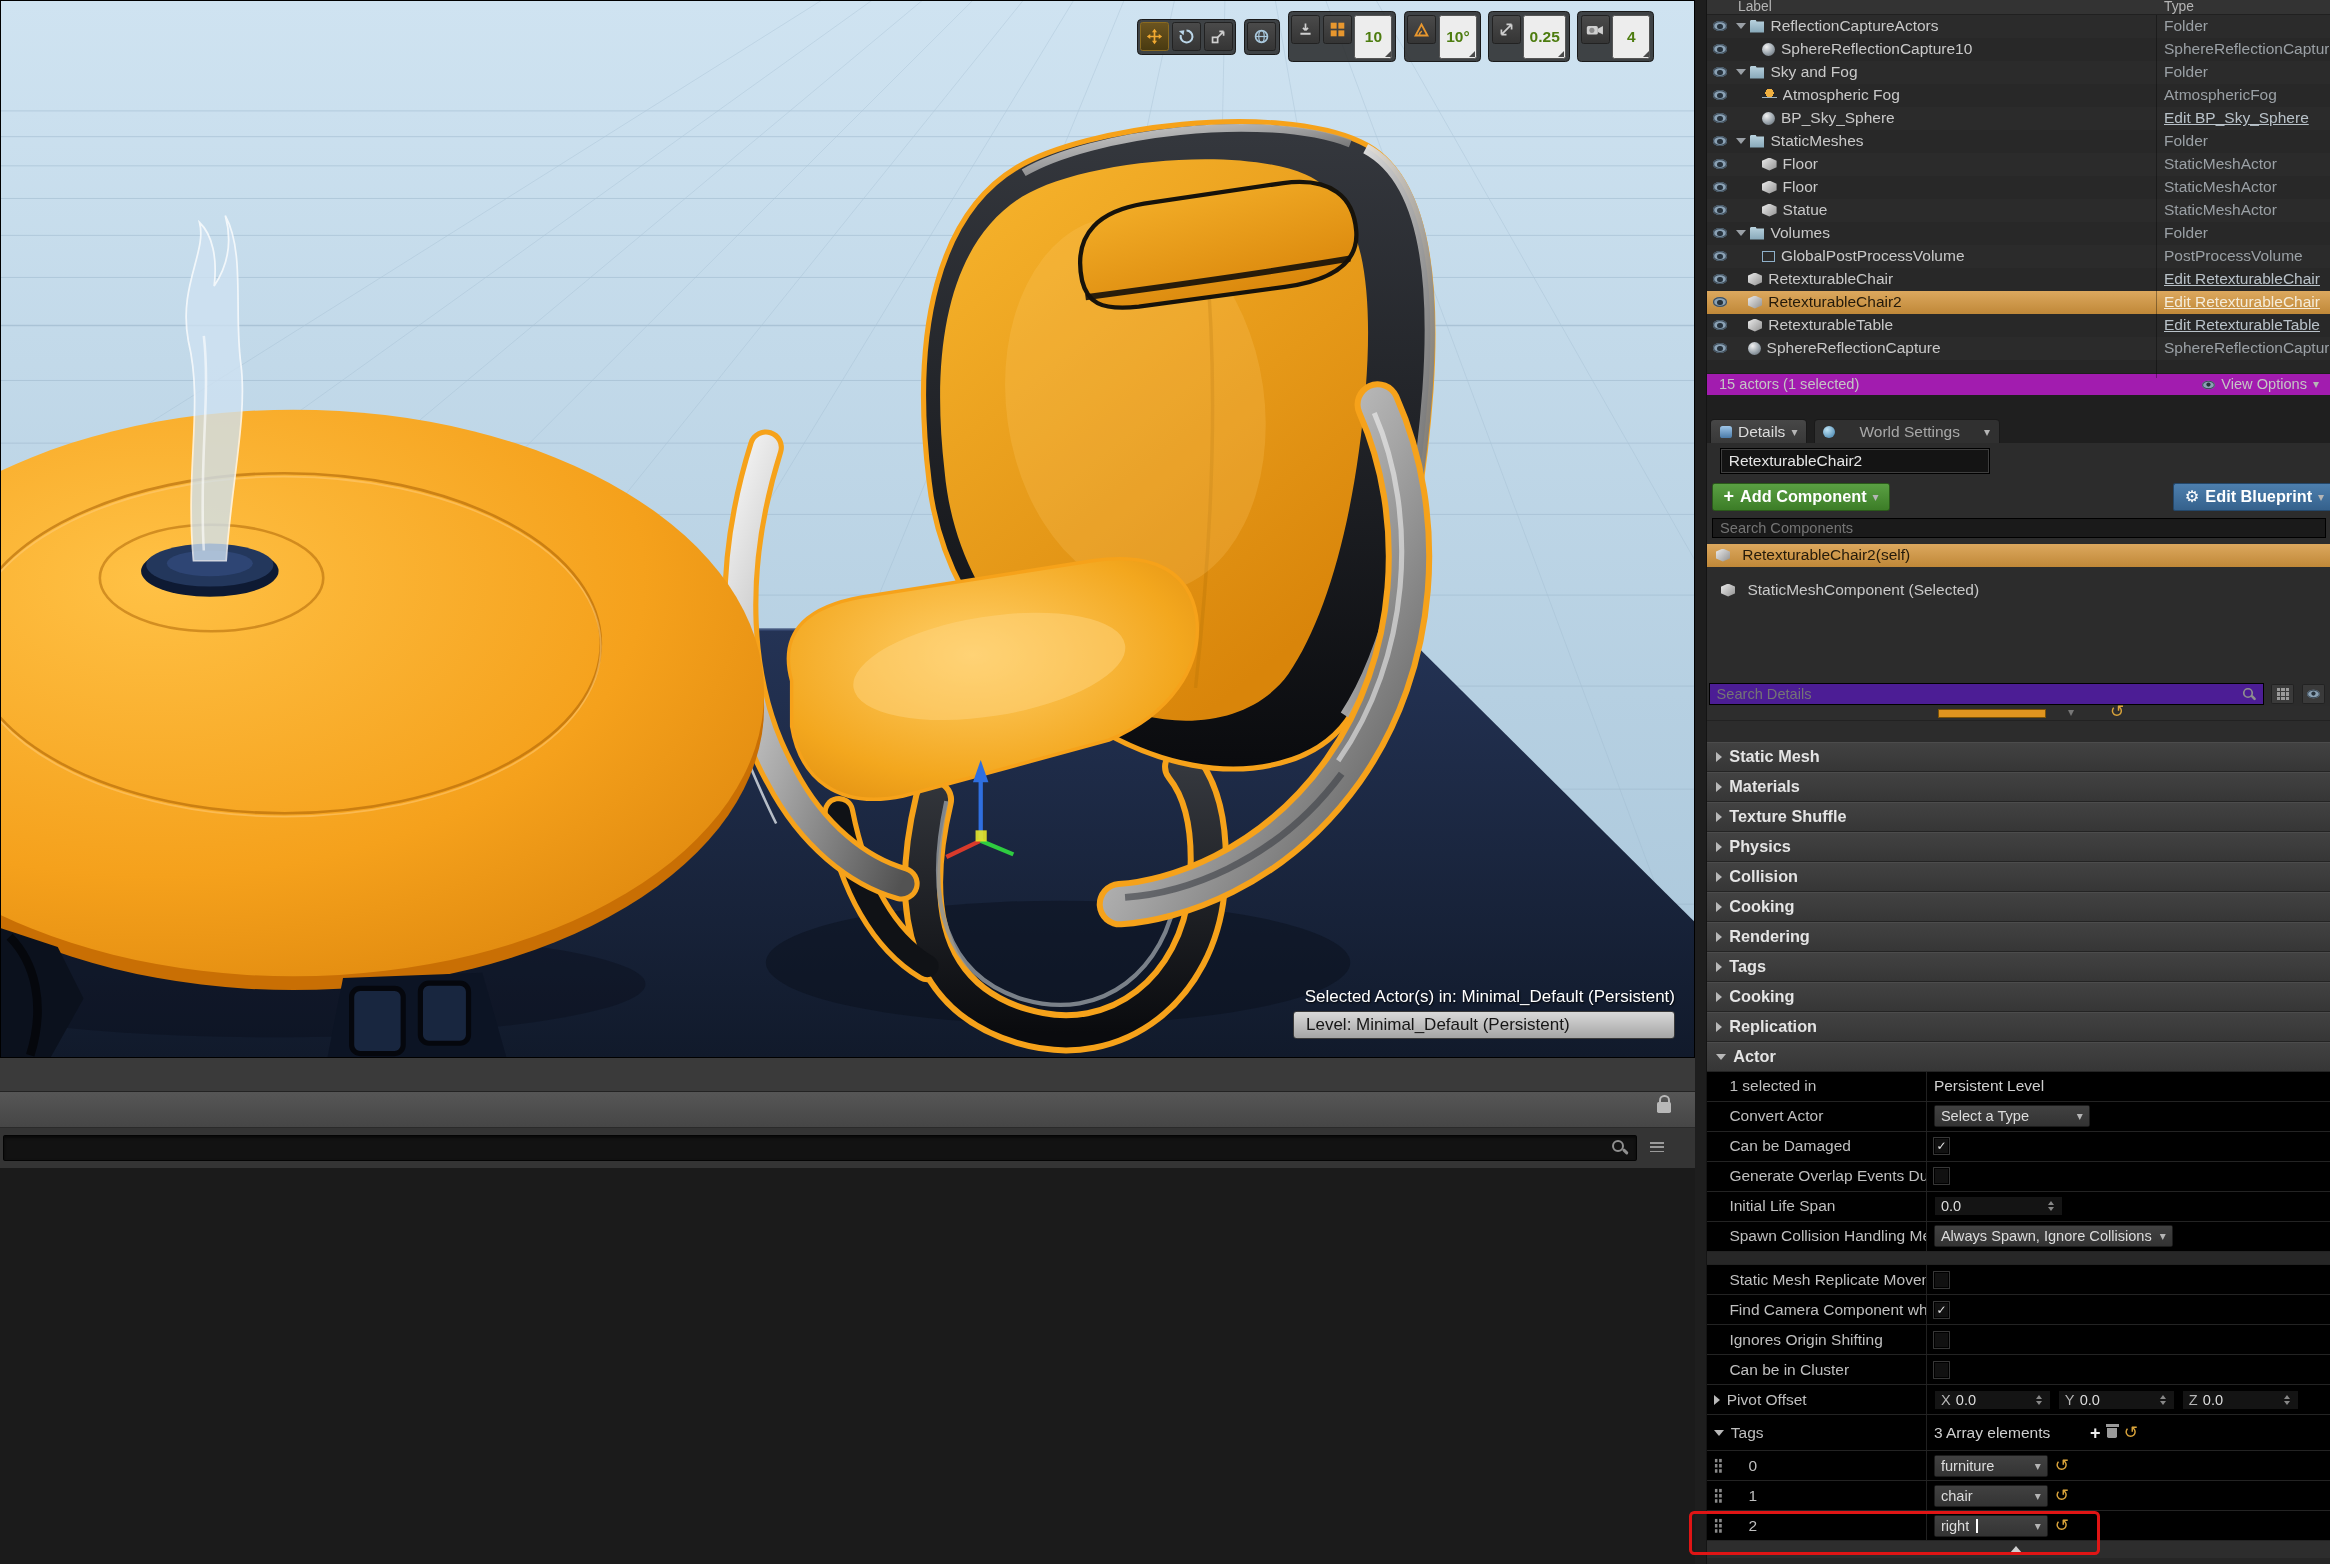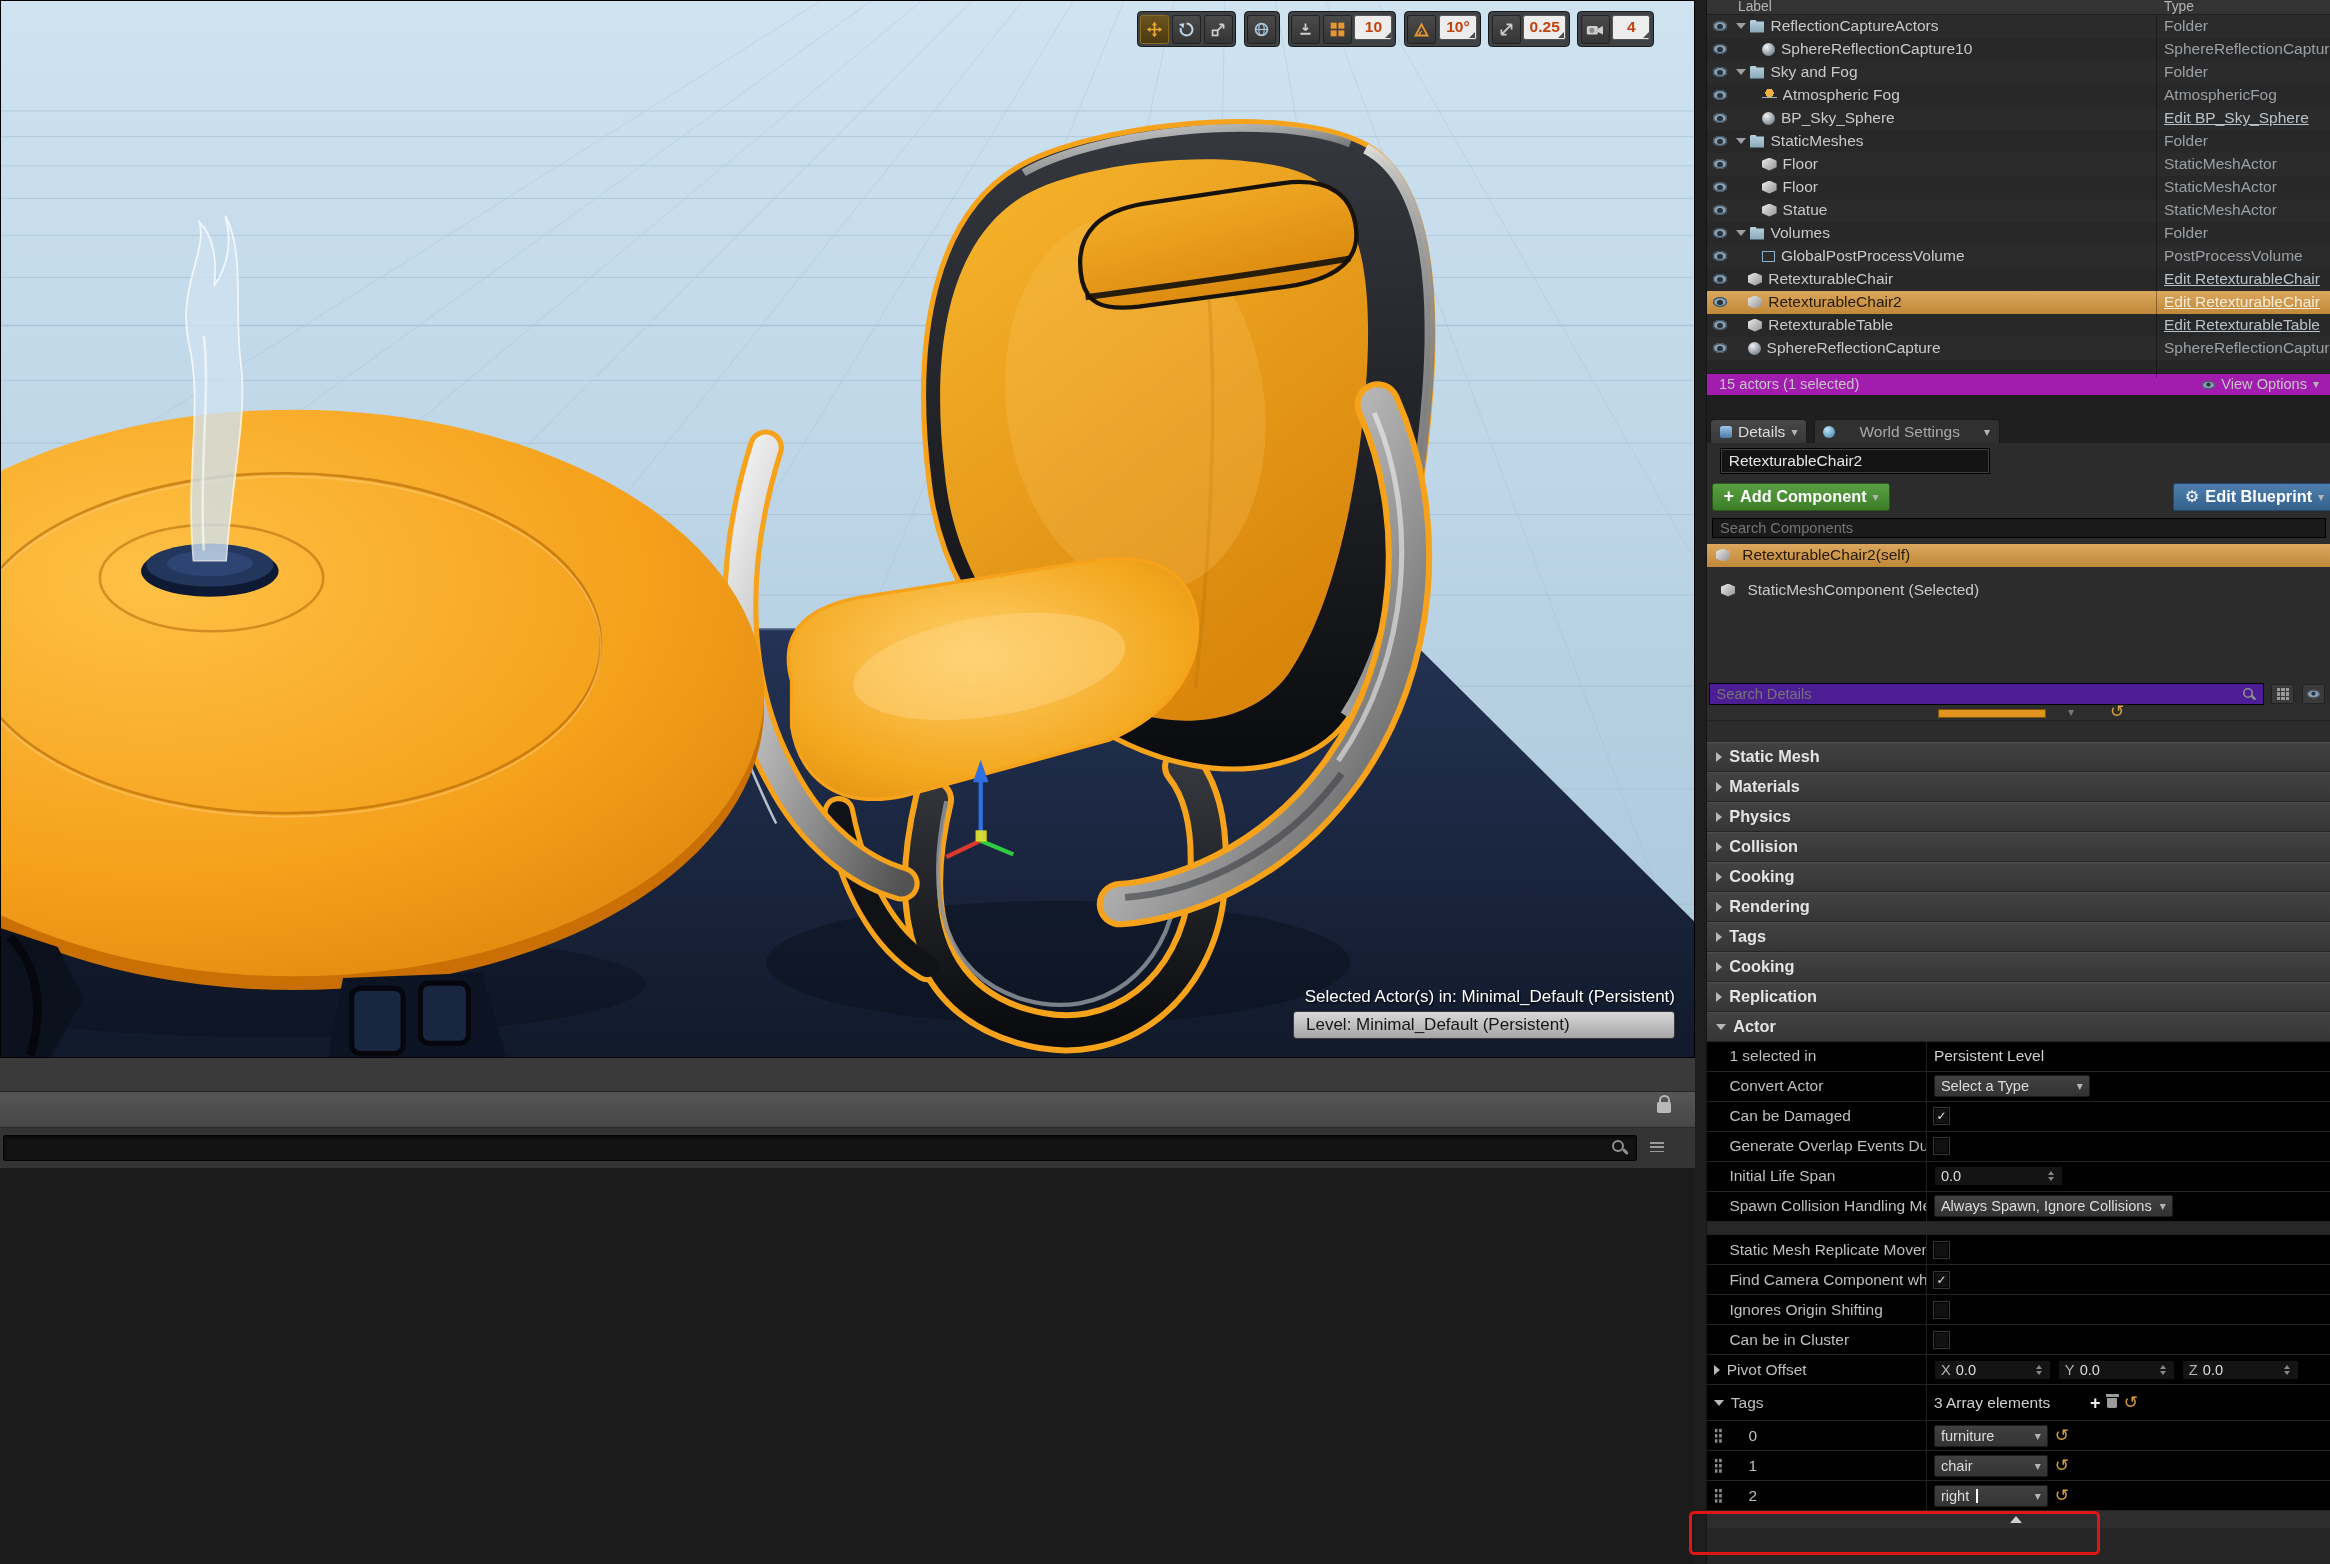--- a/index.html
+++ b/index.html
@@ -6,21 +6,21 @@
   *{box-sizing:border-box;font-family:"Liberation Sans","DejaVu Sans",sans-serif;}
   .app{position:relative;width:2330px;height:1565px;overflow:hidden;background:#1e1e1e;}
 
   
   .viewport{position:absolute;left:0;top:0;width:1695px;height:1058px;border:0.9px solid #000;overflow:hidden;}
   .viewport svg.scene{position:absolute;left:0;top:0;width:100%;height:100%;}
   .vp-toolbar{position:absolute;top:10.3px;right:40px;display:flex;gap:7.7px;align-items:center;}
   .tb-group{display:flex;gap:2.6px;background:rgba(30,30,30,.82);border:0.9px solid #1a1a1a;border-radius:4.3px;padding:2.6px;}
   .tb-btn{width:29px;height:29px;border:0.9px solid #222;border-radius:2.6px;background:linear-gradient(#4a4a4a,#353535);display:flex;align-items:center;justify-content:center;padding:0;}
   .tb-btn.act{background:linear-gradient(#6b541f,#493a11);border-color:#8a6a1f;}
-  .tb-val{height:25px;min-width:38px;padding:0 5.2px;border:0.9px solid #555;border-radius:2.6px;background:#ededed;color:#c2410c;font-size:15.5px;font-weight:bold;position:relative;display:flex;align-items:center;justify-content:center;}
+  .tb-val{height:44px;min-width:38px;padding:0 5.2px;border:0.9px solid #555;border-radius:2.6px;background:#ededed;color:#4d7c0f;font-size:15.5px;font-weight:bold;position:relative;display:flex;align-items:center;justify-content:center;}
   .tb-val::after{content:"";position:absolute;right:0.9px;bottom:0.9px;border-left:6px solid transparent;border-bottom:6px solid #4a4a4a;}
   .vp-status{position:absolute;right:19px;top:986px;color:#fff;font-size:17px;text-shadow:0.9px 0.9px 1.7px rgba(0,0,0,.9);white-space:nowrap;}
   .vp-level{position:absolute;right:19px;top:1010px;width:382px;height:28px;background:linear-gradient(#d9d9d9,#a5a5a5);border:0.9px solid #3a3a3a;border-radius:3.4px;color:#161616;font-size:17px;display:flex;align-items:center;padding:0 12px;white-space:nowrap;}
 
   
   .cbrowser{position:absolute;left:0;top:1058px;width:1695px;height:507px;background:#191919;}
   .cb-bar-a{height:34px;background:#3a3a3a;border-bottom:0.9px solid #232323;}
   .cb-bar-b{height:36px;background:linear-gradient(#565656,#464646);border-bottom:0.9px solid #2a2a2a;position:relative;}
   .cb-lock{position:absolute;right:24px;top:10.3px;width:13.8px;height:10.3px;background:#b8b8b8;border-radius:1.7px;}
   .cb-lock::before{content:"";position:absolute;left:1.7px;top:-6.9px;width:6.9px;height:6.9px;border:2.2px solid #b8b8b8;border-bottom:none;border-radius:5.2px 5.2px 0 0;}
@@ -582,20 +582,24 @@
       <div class="cat">
           <span class="arr-r"></span>
           <span>Static Mesh</span>
         </div>
       <div class="cat">
           <span class="arr-r"></span>
           <span>Materials</span>
         </div>
       <div class="cat">
           <span class="arr-r"></span>
+          <span>Texture Shuffle</span>
+        </div>
+      <div class="cat">
+          <span class="arr-r"></span>
           <span>Physics</span>
         </div>
       <div class="cat">
           <span class="arr-r"></span>
           <span>Collision</span>
         </div>
       <div class="cat">
           <span class="arr-r"></span>
           <span>Cooking</span>
         </div>

